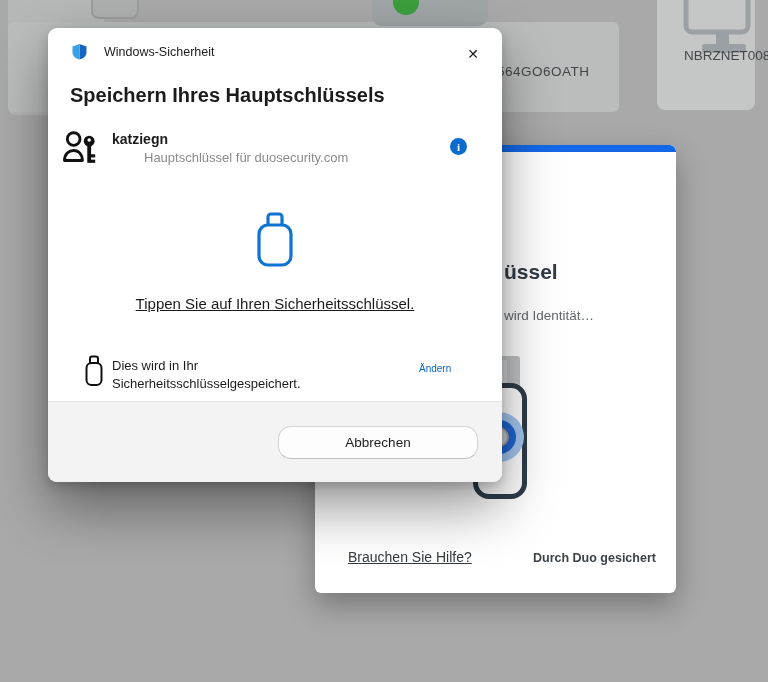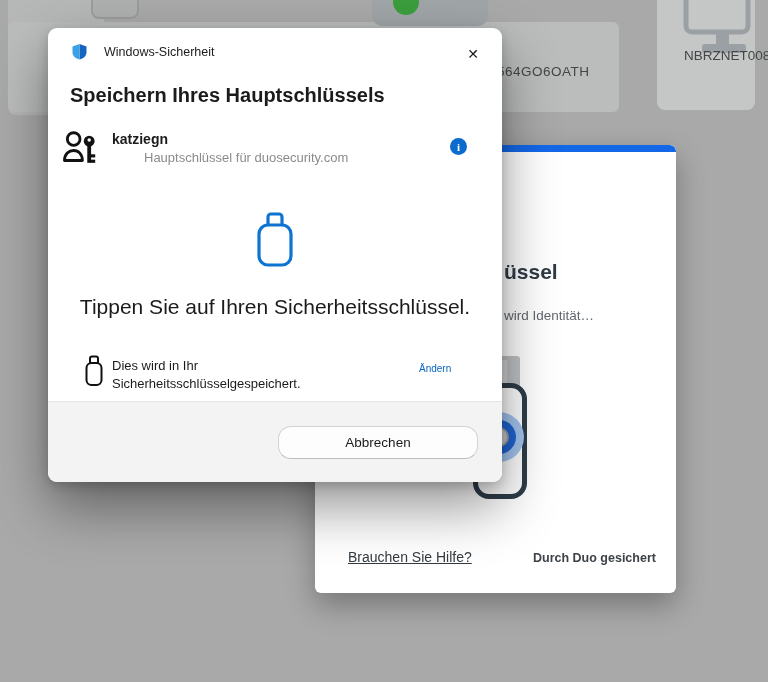--- a/index.html
+++ b/index.html
@@ -51,21 +51,21 @@
   }
   .wd-shield { position: absolute; left: 23px; top: 15px; }
   .wd-apptitle { position: absolute; left: 56px; top: 17px; font-size: 12.5px; color: #1c1c1c; }
   .wd-close { position: absolute; right: 14px; top: 11px; width: 30px; height: 30px; display: flex; align-items: center; justify-content: center; font-size: 14px; color: #1c1c1c; cursor: pointer; border-radius: 4px; }
   .wd-title { position: absolute; left: 22px; top: 56px; font-size: 20px; font-weight: 600; color: #1b1b1b; white-space: nowrap; }
   .wd-passkey-icon { position: absolute; left: 13px; top: 100px; }
   .wd-username { position: absolute; left: 64px; top: 103px; font-size: 14px; color: #1b1b1b; font-weight: bold; }
   .wd-desc { position: absolute; left: 64px; top: 122px; font-size: 13px; color: #8b8b8b; white-space: nowrap; margin-left: 32px; }
   .wd-info { position: absolute; left: 402px; top: 110px; width: 17px; height: 17px; border-radius: 50%; background: #0b6cce; color: #ffffff; display: flex; align-items: center; justify-content: center; font-size: 11px; font-family: "Liberation Serif", serif; font-weight: bold; cursor: pointer; }
   .wd-bluekey { position: absolute; left: 207px; top: 184px; }
-  .wd-instruction { position: absolute; left: 0; top: 267px; width: 100%; text-align: center; font-size: 21px; color: #1b1b1b; }
+  .wd-instruction { position: absolute; left: 0; top: 267px; width: 100%; text-align: center; font-size: 15px; color: #1b1b1b; text-decoration: underline; }
   .wd-storekey-icon { position: absolute; left: 36px; top: 327px; }
   .wd-note { position: absolute; left: 64px; top: 329px; font-size: 13px; color: #1b1b1b; line-height: 17.5px; }
   .wd-change { position: absolute; left: 371px; top: 335px; font-size: 10px; color: #0a65c0; cursor: pointer; white-space: nowrap; text-align: right; }
   .wd-footer { position: absolute; left: 0; top: 373px; width: 100%; height: 81px; background: #f3f3f3; border-top: 1px solid #e5e5e5; border-radius: 0 0 9px 9px; }
   .wd-cancel {
     position: absolute; left: 230px; top: 24px; width: 200px; height: 33px;
     background: #fdfdfd; border: 1px solid #d2d2d2; border-bottom-color: #bfbfbf;
     border-radius: 13px; font-size: 13.5px; color: #1b1b1b;
     font-family: "Liberation Sans", sans-serif; cursor: pointer;
     display: flex; align-items: center; justify-content: center;

